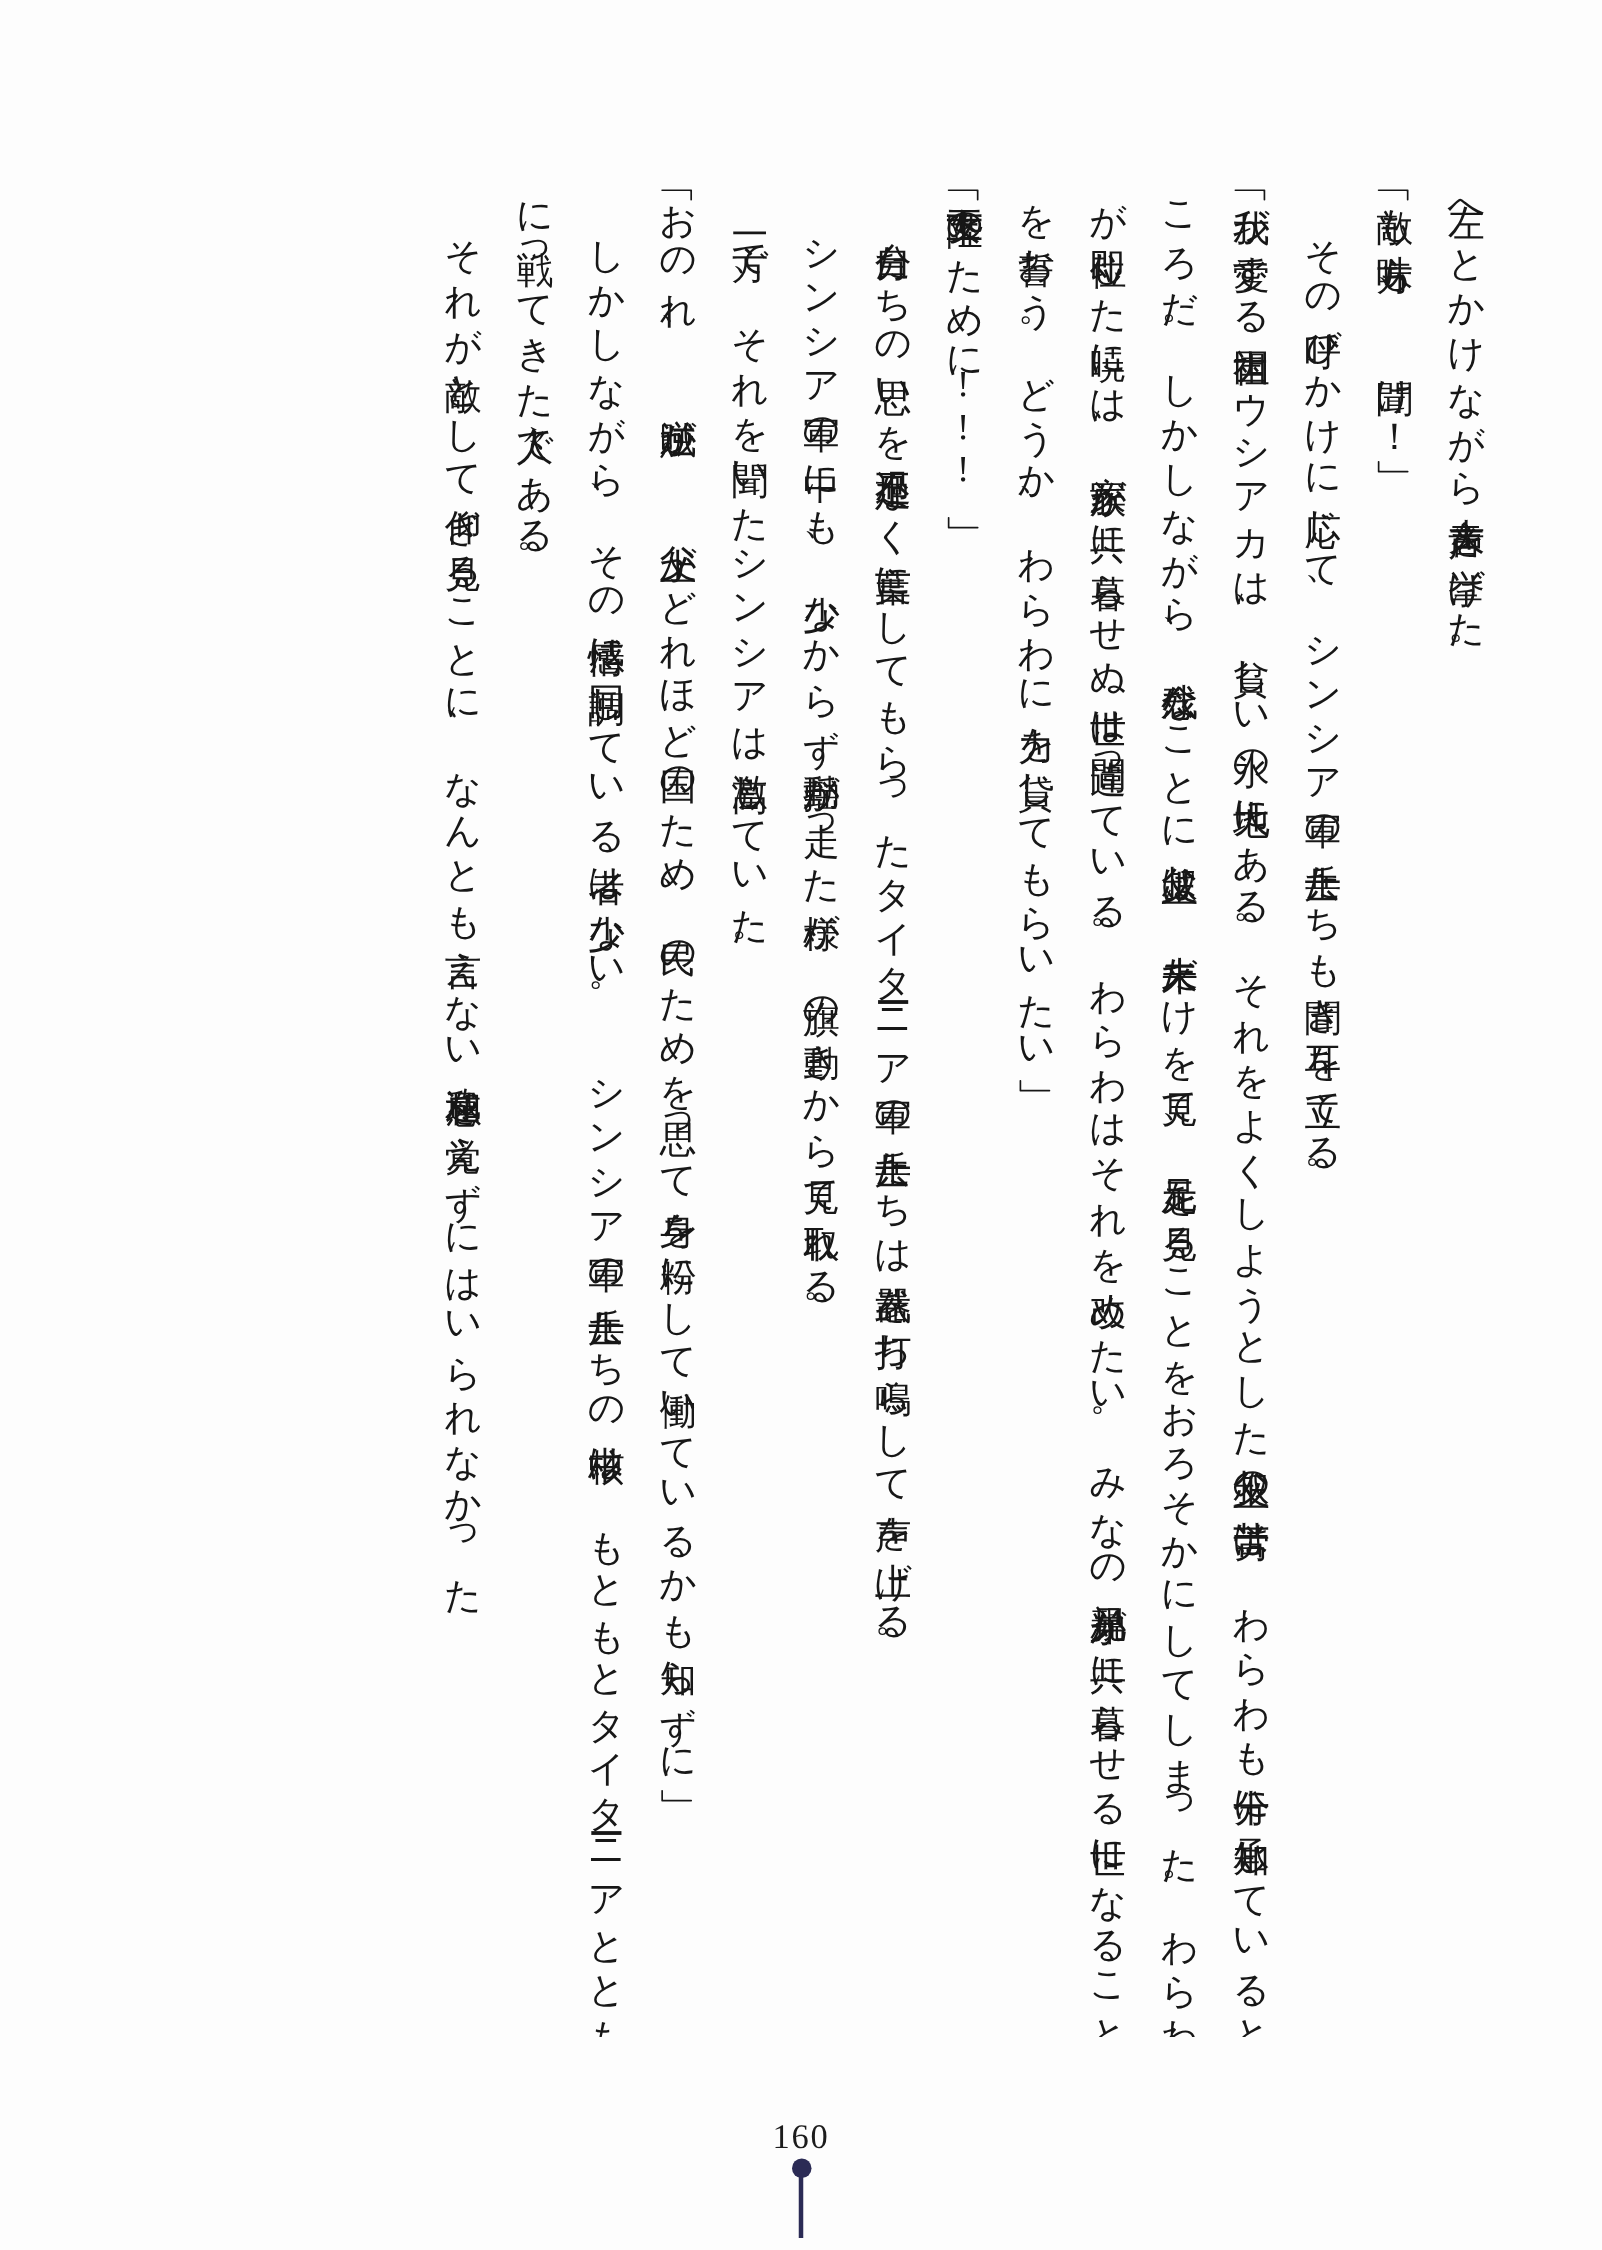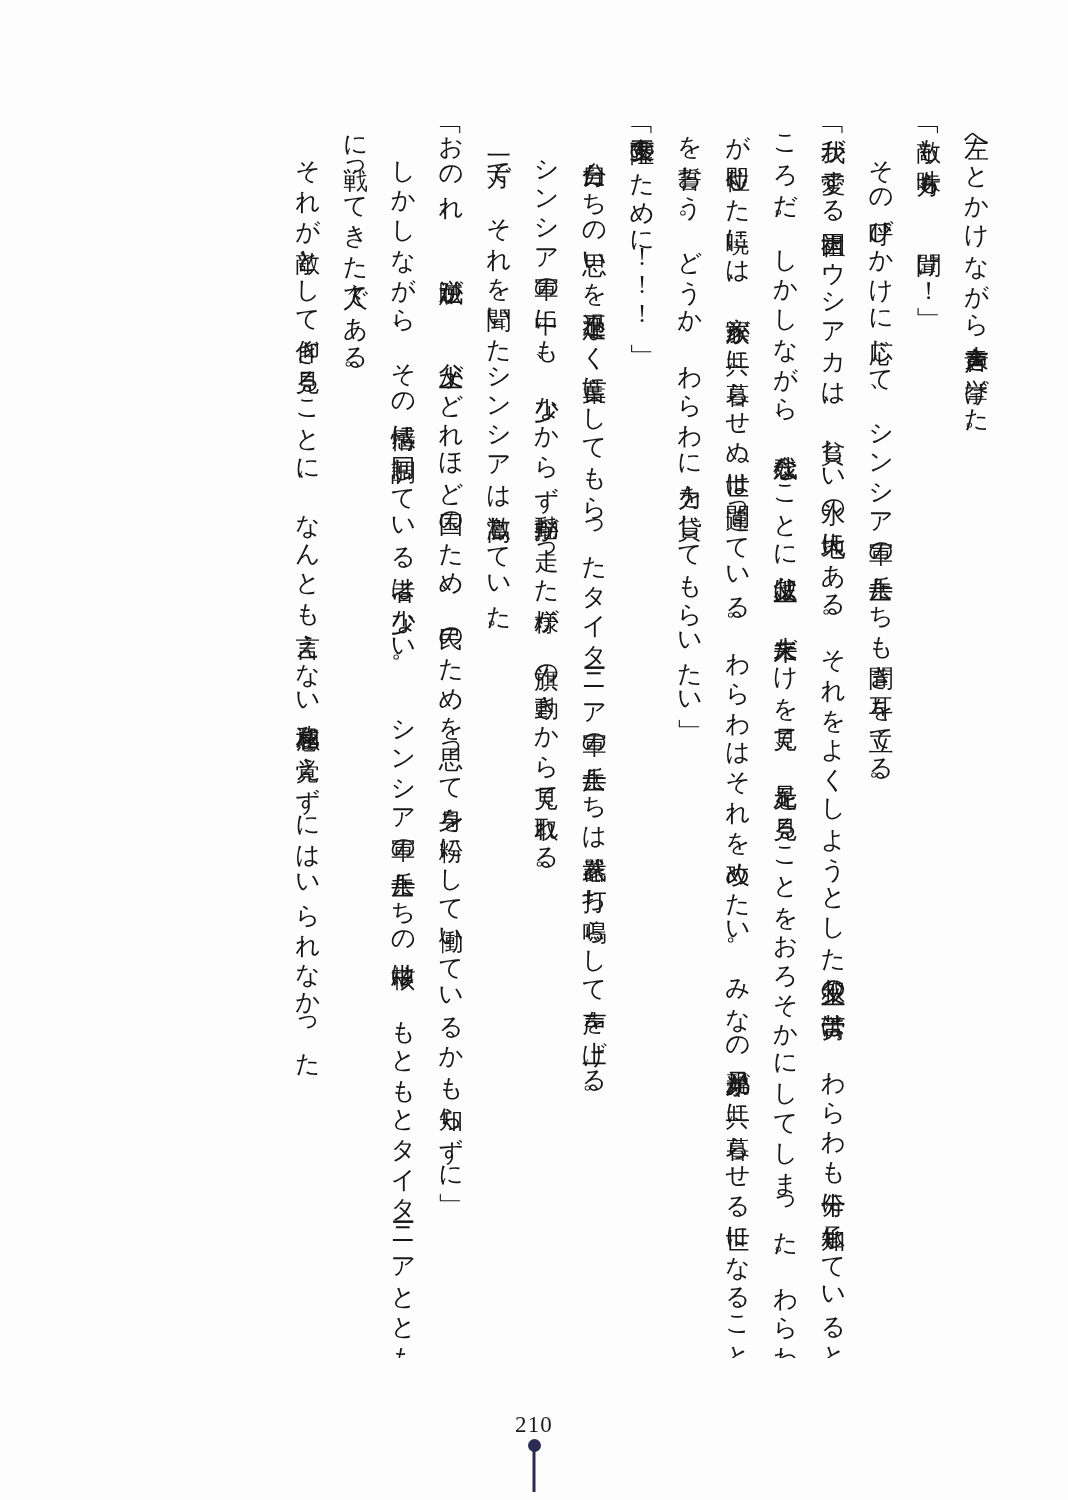--- a/index.html
+++ b/index.html
@@ -89,16 +89,16 @@
     <p class="noindent">「我が愛する祖国ナウシアカは、貧しい氷の大地にある。それをよくしようとした叔父上の苦労は、わらわも十分に承知しているところだ。しかしながら、残念なことに叔父上は、未来だけを見て、足元を見ることをおろそかにしてしまった。わらわが即位した暁には、家族が共に暮らせぬ世は間違っている。わらわはそれを改めたい。みなの親兄弟が共に暮らせる世になることを誓おう。どうか、わらわに力を貸してもらいたい」</p>
     <p class="noindent">「女王陛下のために!!!」</p>
     <p>自分たちの思いを過不足なく言葉にしてもらったタイターニア軍の兵士たちは武器を打ち鳴らして声を上げる。</p>
     <p>シンシア軍の中にも、少なからず動揺が走った様が、旗の動きから見て取れる。</p>
     <p>一方で、それを聞いたシンシアは激高していた。</p>
     <p class="noindent">「おのれ、　逆賊が。　父上がどれほど国のため、民のためを思って身を粉にして働いているかも知らずに」</p>
     <p>しかしながら、その感情に同調している者は少ない。　シンシア軍の兵士たちの中核は、もともとタイターニアとともに戦ってきた人々である。</p>
     <p>それが敵として仰ぎ見ることに、なんとも言えない違和感を覚えずにはいられなかった</p>
   </div>
 
-  <div class="page-number">210</div>
+  <div class="page-number">160</div>
   <div class="footer-mark"></div>
 
 </div>
 
 </body></html>

